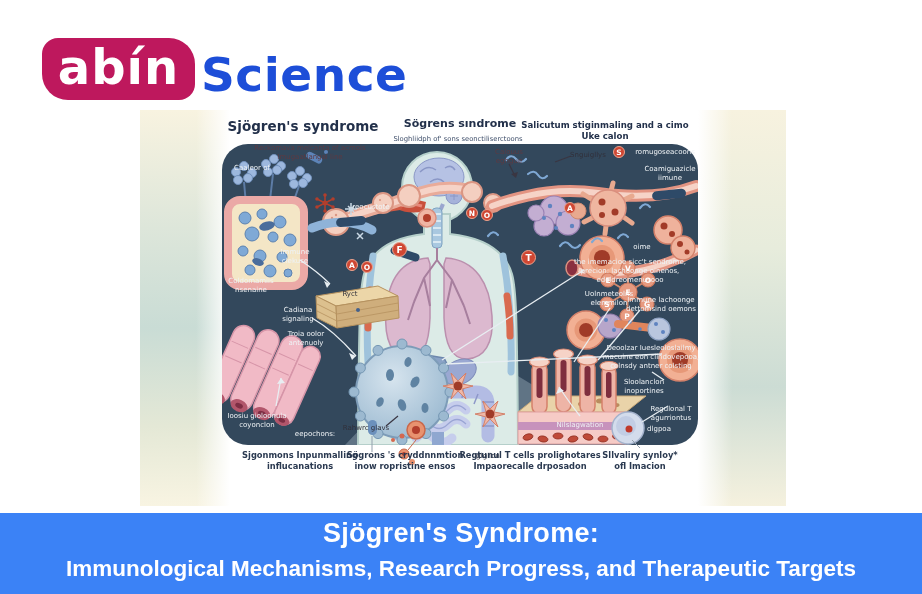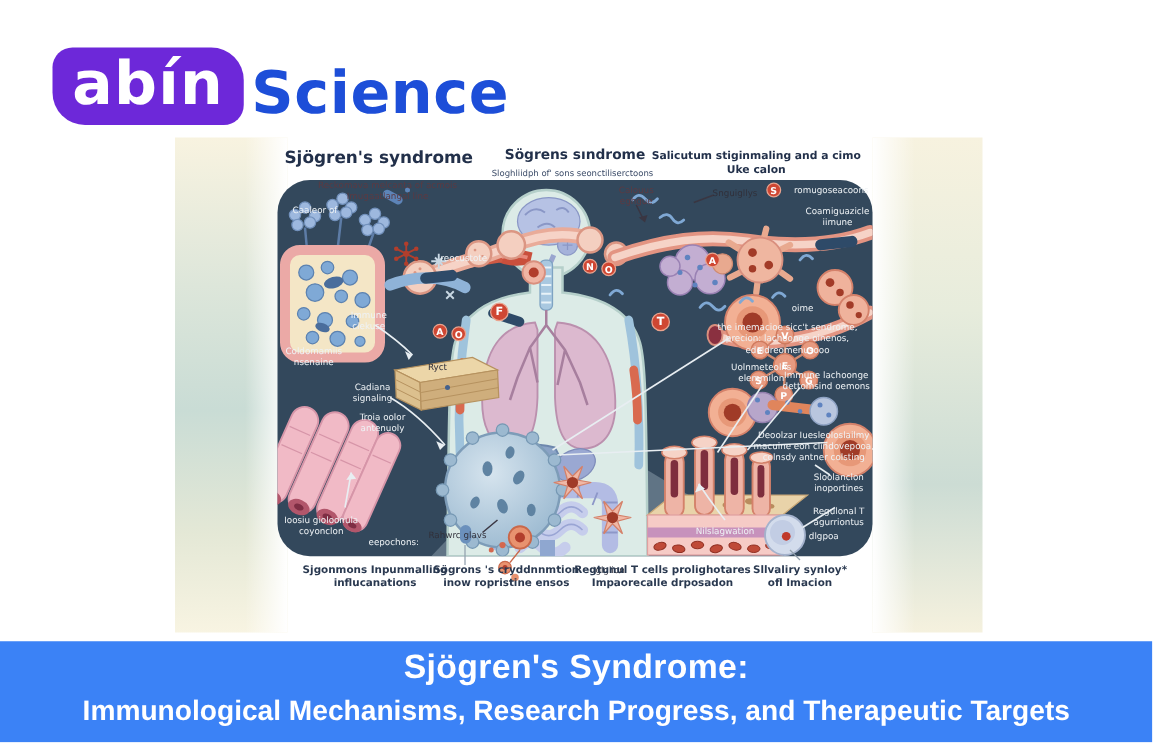--- a/index.html
+++ b/index.html
@@ -1,21 +1,21 @@
 <!DOCTYPE html>
 <html><head>
 <meta charset="utf-8">
 <style>
   html,body{margin:0;padding:0;background:#fff;}
   .page{position:relative;width:922px;height:594px;background:#fff;overflow:hidden;
         font-family:"Liberation Sans",sans-serif;}
 
   
   .logo{position:absolute;left:42px;top:38px;display:flex;align-items:flex-end;cursor:pointer;}
-  .logo-box{width:153px;height:62px;background:#6d28d9;border-radius:16px 26px 16px 26px;
+  .logo-box{width:153px;height:62px;background:#be185d;border-radius:16px 26px 16px 26px;
             display:flex;align-items:center;justify-content:center;}
   .logo-abin{color:#fff;font-size:48px;font-weight:bold;line-height:1;letter-spacing:1px;
              font-family:"DejaVu Sans",sans-serif;padding-bottom:4px;}
   .logo-science{color:#1d4ed8;font-size:47px;font-weight:bold;line-height:1;margin-left:6px;
                 margin-bottom:2px;font-family:"DejaVu Sans",sans-serif;letter-spacing:0.5px;}
 
   
   .illustration{position:absolute;left:140px;top:110px;width:646px;height:396px;background:#fff;
                 font-family:"DejaVu Sans",sans-serif;}
   .band{position:absolute;top:0;height:100%;}
@@ -492,21 +492,21 @@
     <div class="lbl" style="left:490px;top:148px;">the imemacioe sicc't sendrome,
 precion: lachoonge oinenos,
 edoldreomenusooo</div>
     <div class="lbl" style="left:469px;top:180px;">Uolnmeteolns
 elemmilon</div>
     <div class="lbl" style="left:521px;top:186px;">Immune lachoonge
 dettomsind oemons</div>
     <div class="lbl" style="left:511px;top:234px;">Deoolzar Iuesleoloslailmy
 macuine eon clindovepooa,
 colnsdy antner colsting</div>
-    <div class="lbl" style="left:531px;top:268px;">Sloolanclon
+    <div class="lbl" style="left:504px;top:268px;">Sloolanclon
 inoportines</div>
     <div class="lbl" style="left:531px;top:295px;">Regulonal T
 agurriontus</div>
     <div class="lbl" style="left:519px;top:315px;">dlgpoa</div>
 
     <div class="badge b15" style="left:252px;top:132px;">F</div>
     <div class="badge b15" style="left:381px;top:140px;">T</div>
     <div class="badge b12" style="left:206px;top:149px;">A</div>
     <div class="badge b12" style="left:221px;top:151px;">O</div>
     <div class="badge b12" style="left:326px;top:97px;">N</div>

